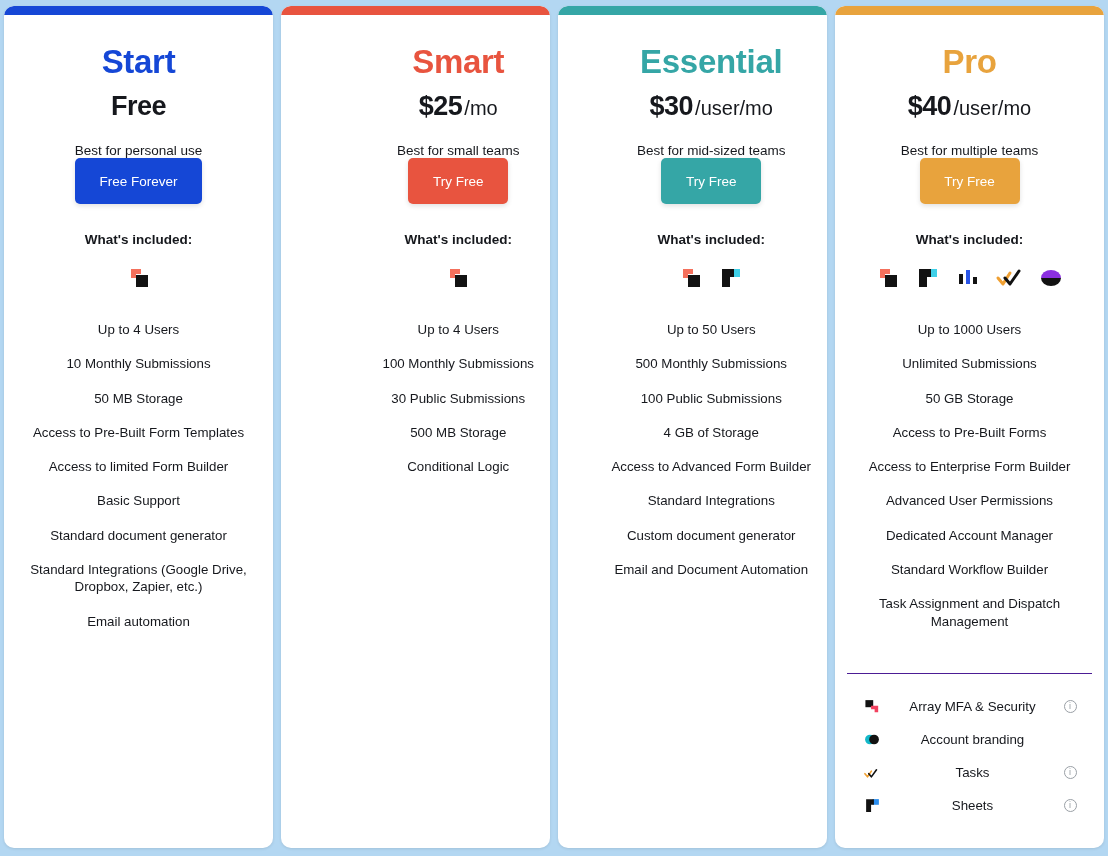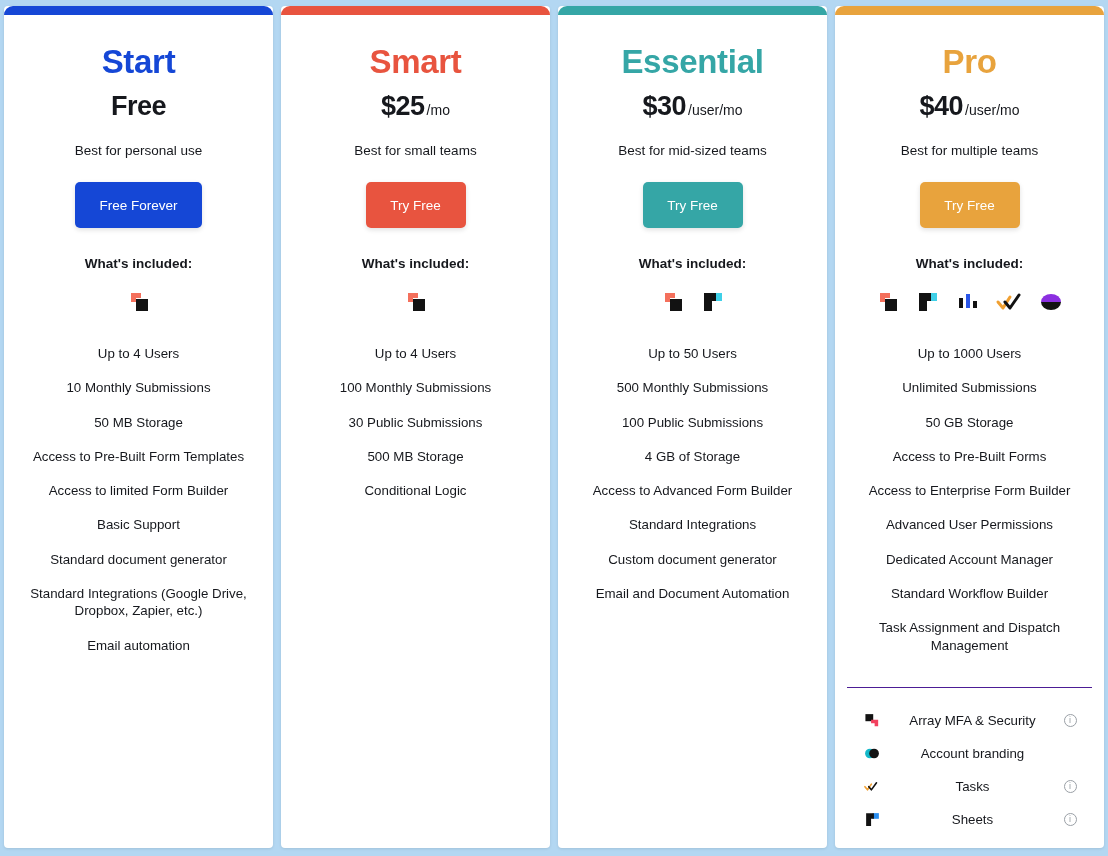--- a/index.html
+++ b/index.html
@@ -16,26 +16,27 @@
     display: flex;
     gap: 8px;
     padding: 6px 4px 8px 4px;
     height: 856px;
     align-items: stretch;
   }
 
   .plan-card {
     flex: 1 1 0;
     background: #ffffff;
-    border-radius: 4px;
+    border-radius: 10px;
     position: relative;
     display: flex;
     flex-direction: column;
     overflow: hidden;
     box-shadow: 0 1px 3px rgba(0,0,0,0.10);
+    align-items: flex-end;
   }
 
   .card-topbar {
     height: 9px;
     width: 100%;
     border-radius: 10px 10px 0 0;
     flex: 0 0 auto;
   }
 
   .card-body {
@@ -58,37 +59,36 @@
     margin-top: 10px;
     color: #16181d;
     white-space: nowrap;
   }
   .price-amount {
     font-size: 27px;
     font-weight: bold;
     letter-spacing: -0.5px;
   }
   .price-period {
-    font-size: 14px;
+    font-size: 20px;
     font-weight: normal;
     color: #16181d;
     margin-left: 2px;
   }
 
   .plan-tagline {
     text-align: center;
     font-size: 13.5px;
     color: #16181d;
     margin-top: 21px;
   }
 
   .cta-wrap {
     display: flex;
     justify-content: center;
-    margin-top: 24px;
   }
   .cta-button {
     border: none;
     border-radius: 5px;
     color: #ffffff;
     font-size: 13.5px;
     font-family: "Liberation Sans", sans-serif;
     padding: 0 24px;
     height: 46px;
     min-width: 100px;

